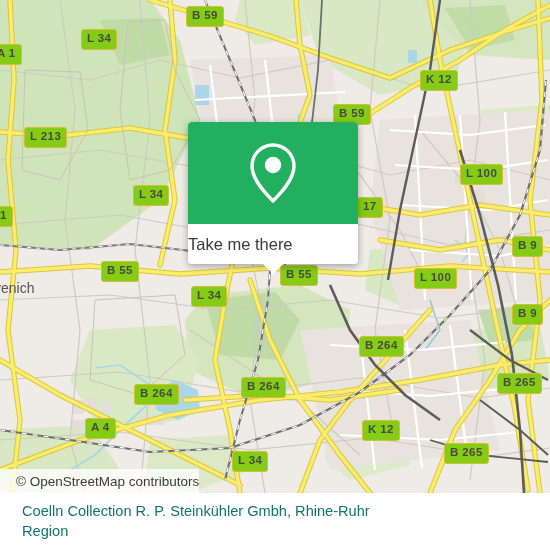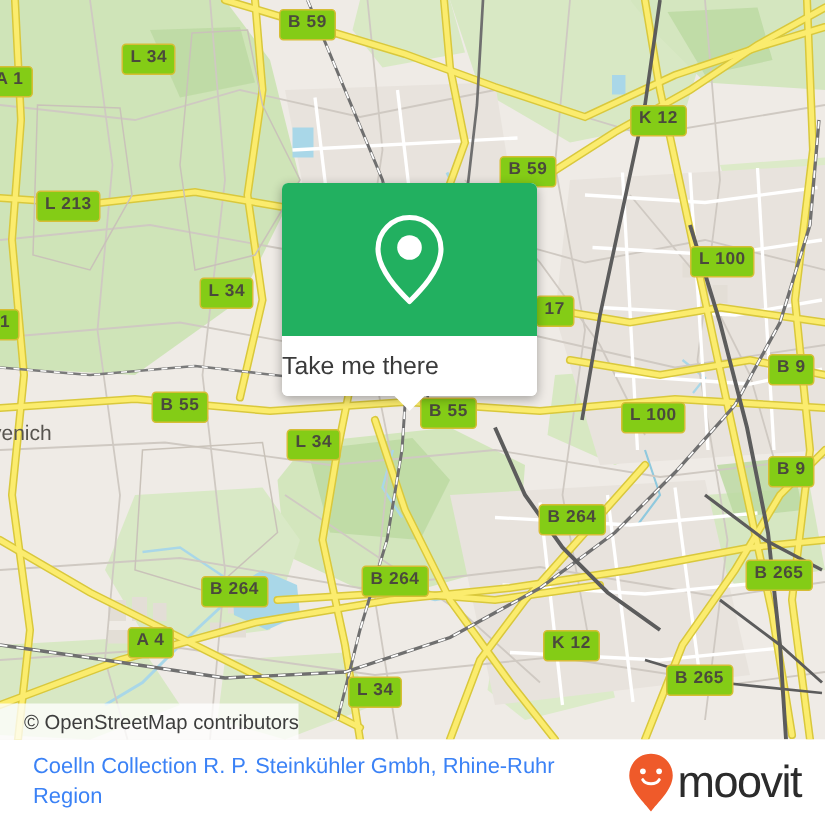--- a/index.html
+++ b/index.html
@@ -123,21 +123,21 @@
     width: 550px;
     height: 57px;
     background: #ffffff;
     display: flex;
     align-items: center;
     justify-content: space-between;
     box-sizing: border-box;
     padding: 0 16px 0 22px;
   }
   .footer-title {
-    color: #3b82f6;
+    color: #0f766e;
     font-size: 14.6px;
     line-height: 1.35;
     max-width: 390px;
     font-family: "Liberation Sans", sans-serif;
   }
   .brand {
     display: flex;
     align-items: center;
     gap: 3px;
     flex: none;
@@ -378,24 +378,15 @@
       </div>
     </div>
 
     <div class="attribution">
       <span>© OpenStreetMap contributors</span>
     </div>
   </div>
 
   <div class="footer">
     <div class="footer-title">Coelln Collection R. P. Steinkühler Gmbh, Rhine-Ruhr Region</div>
-    <div class="brand">
-      <svg width="30" height="40" viewBox="0 0 30 40">
-        <path d="M15 0.5 C6.9 0.5 0.5 6.9 0.5 15 C0.5 24.5 11 33.5 15 39 C19 33.5 29.5 24.5 29.5 15 C29.5 6.9 23.1 0.5 15 0.5 Z" fill="#ef5a2a"></path>
-        <circle cx="9.6" cy="12.2" r="1.9" fill="#ffffff"></circle>
-        <circle cx="20.4" cy="12.2" r="1.9" fill="#ffffff"></circle>
-        <path d="M9.5 17.8 C11.6 21.3 18.4 21.3 20.5 17.8" stroke="#ffffff" stroke-width="2" fill="none" stroke-linecap="round"></path>
-      </svg>
-      <span class="brand-word">moovit</span>
-    </div>
   </div>
 
 </div>
 
 </body></html>

